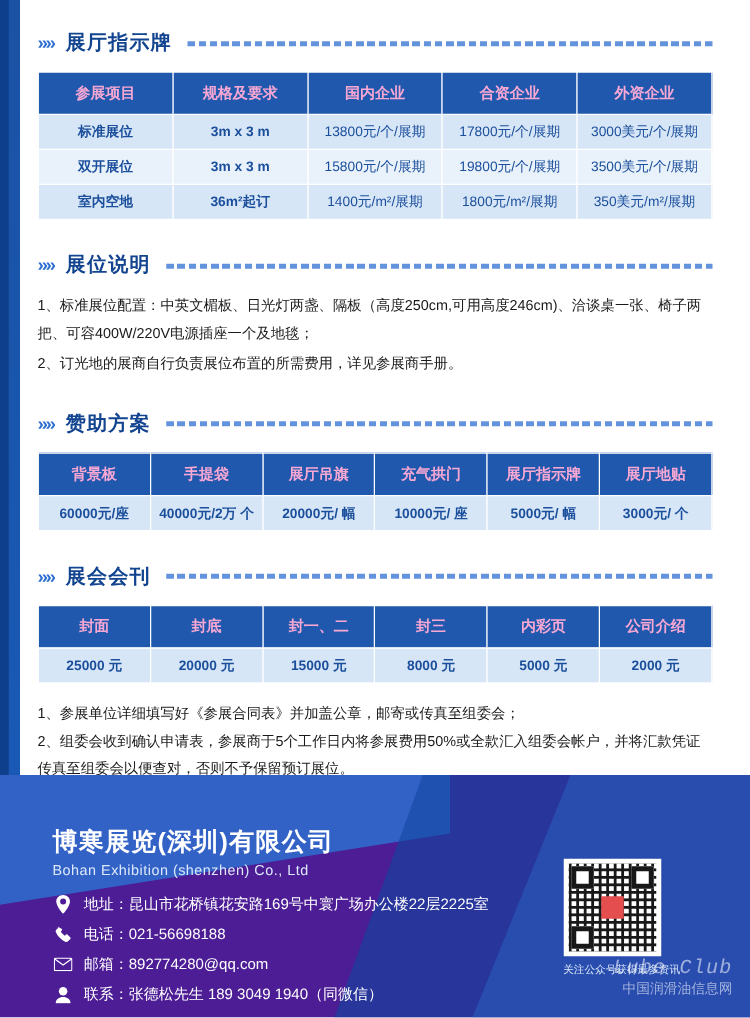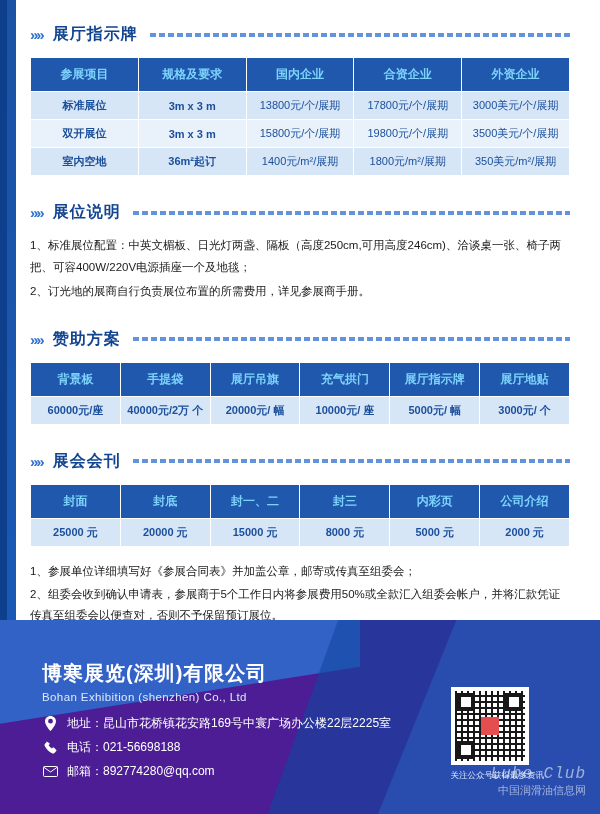--- a/index.html
+++ b/index.html
@@ -72,21 +72,21 @@
   table td, table th {
     border: 1px solid #ffffff;
     text-align: center;
     font-size: 11px;
     padding: 6px 2px;
     color: #1b4f9c;
     white-space: nowrap;
   }
   .t-head td {
     background: #1f58ad;
-    color: #7dd3fc;
+    color: #f9a8d4;
     font-weight: bold;
     font-size: 12px;
     padding: 8px 2px;
   }
   .t-row-a td { background: #d7e6f7; }
   .t-row-b td { background: #e9f2fb; }
 
   .fee-table td:first-child,
   .fee-table td:nth-child(2) { font-weight: bold; }
   .fee-table .t-head td:first-child { }
@@ -377,20 +377,29 @@
       <div class="contact-row">
         <span class="c-icon">
           <svg width="15" height="11" viewBox="0 0 15 11">
               <rect x="0.5" y="0.5" width="14" height="10" rx="1" fill="none" stroke="#ffffff"></rect>
               <path d="M0.8 1.2 7.5 6 14.2 1.2" fill="none" stroke="#ffffff"></path>
             </svg>
         </span>
         <span>邮箱：892774280@qq.com</span>
       </div>
 
+      <div class="contact-row">
+        <span class="c-icon">
+          <svg width="13" height="14" viewBox="0 0 13 14">
+              <circle cx="6.5" cy="4" r="3.4" fill="#ffffff"></circle>
+              <path d="M0.6 13.6c0-3.2 2.6-5 5.9-5s5.9 1.8 5.9 5z" fill="#ffffff"></path>
+            </svg>
+        </span>
+        <span>联系：张德松先生 189 3049 1940（同微信）</span>
+      </div>
     </div>
 
     <div class="qr-wrap">
       <div class="qr">
         <div class="qr-grid">
           <span class="qr-eye tl"></span>
           <span class="qr-eye tr"></span>
           <span class="qr-eye bl"></span>
           <span class="qr-center"></span>
         </div>

